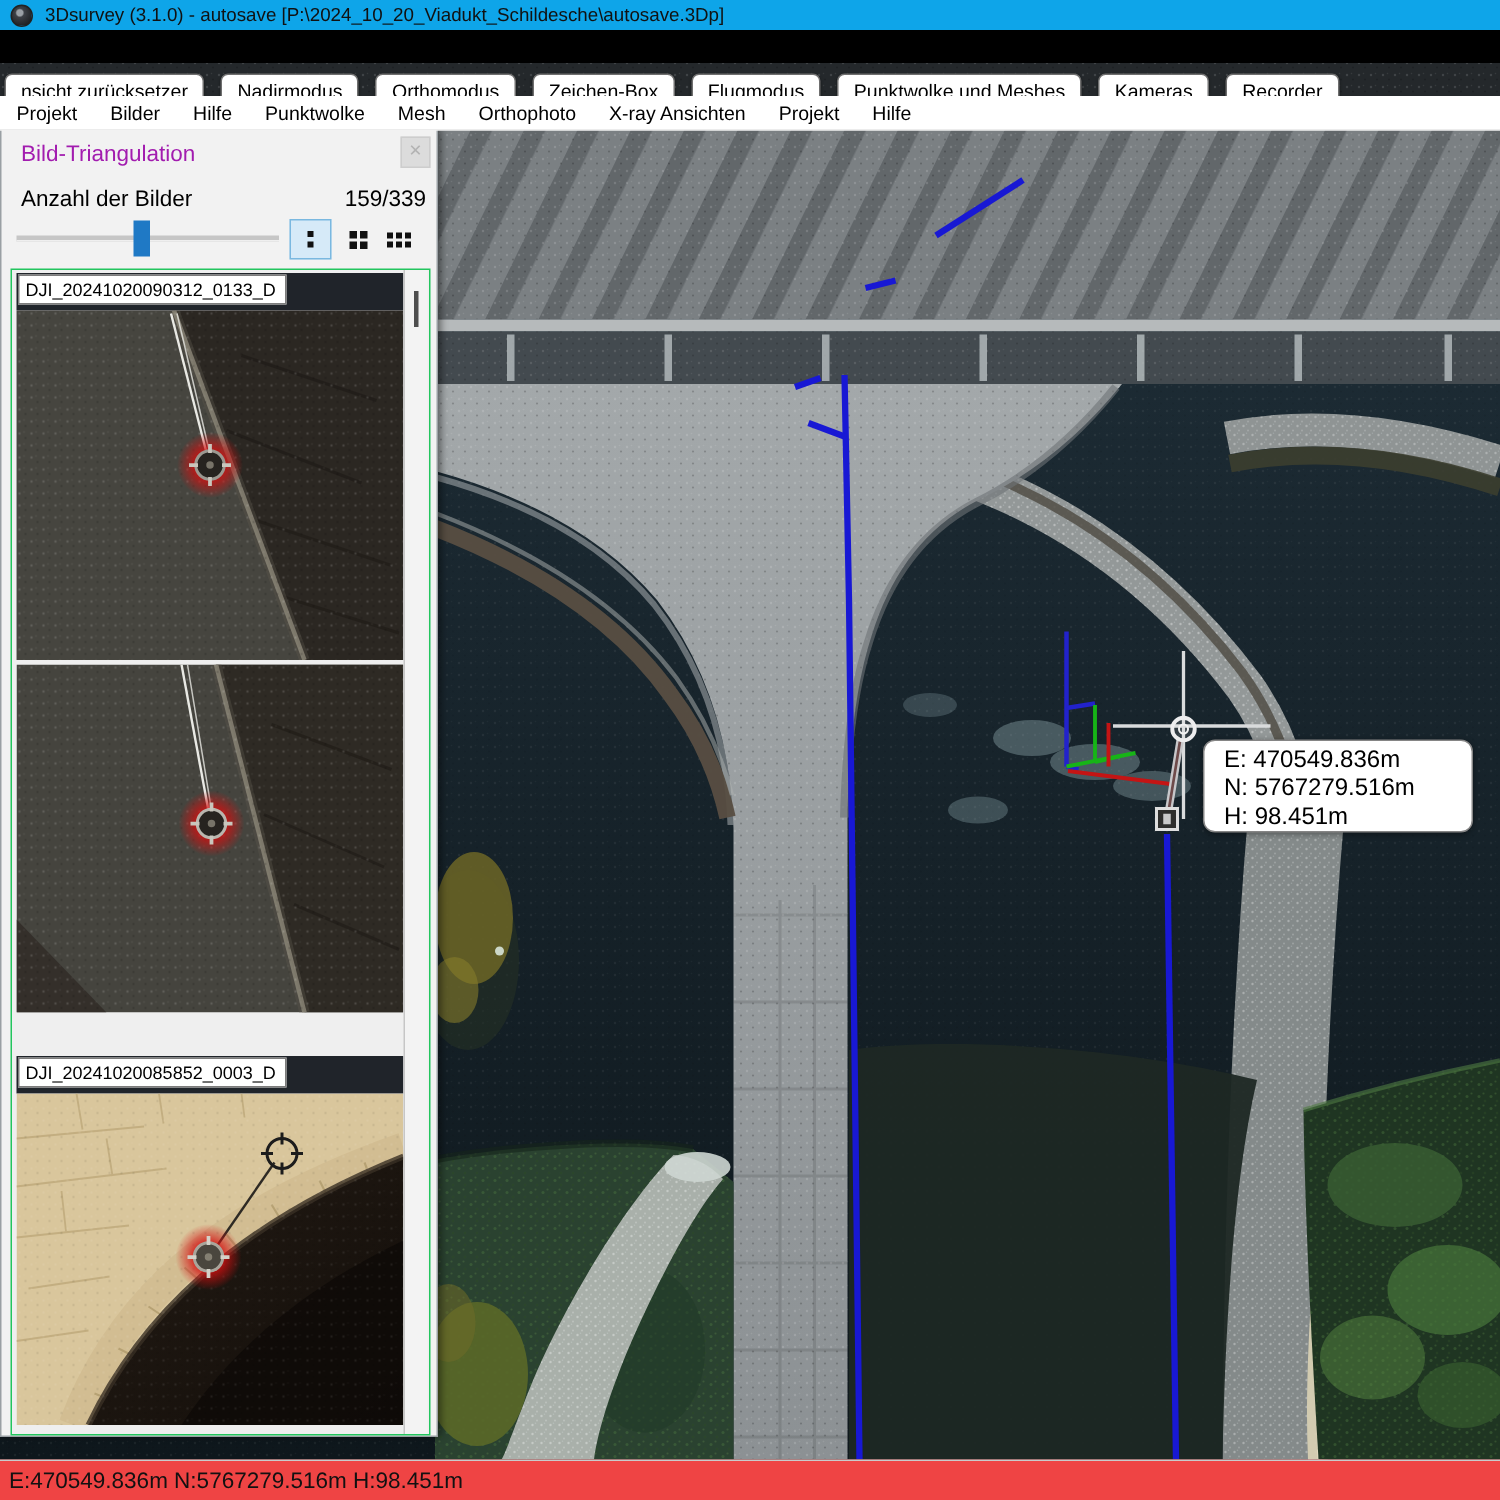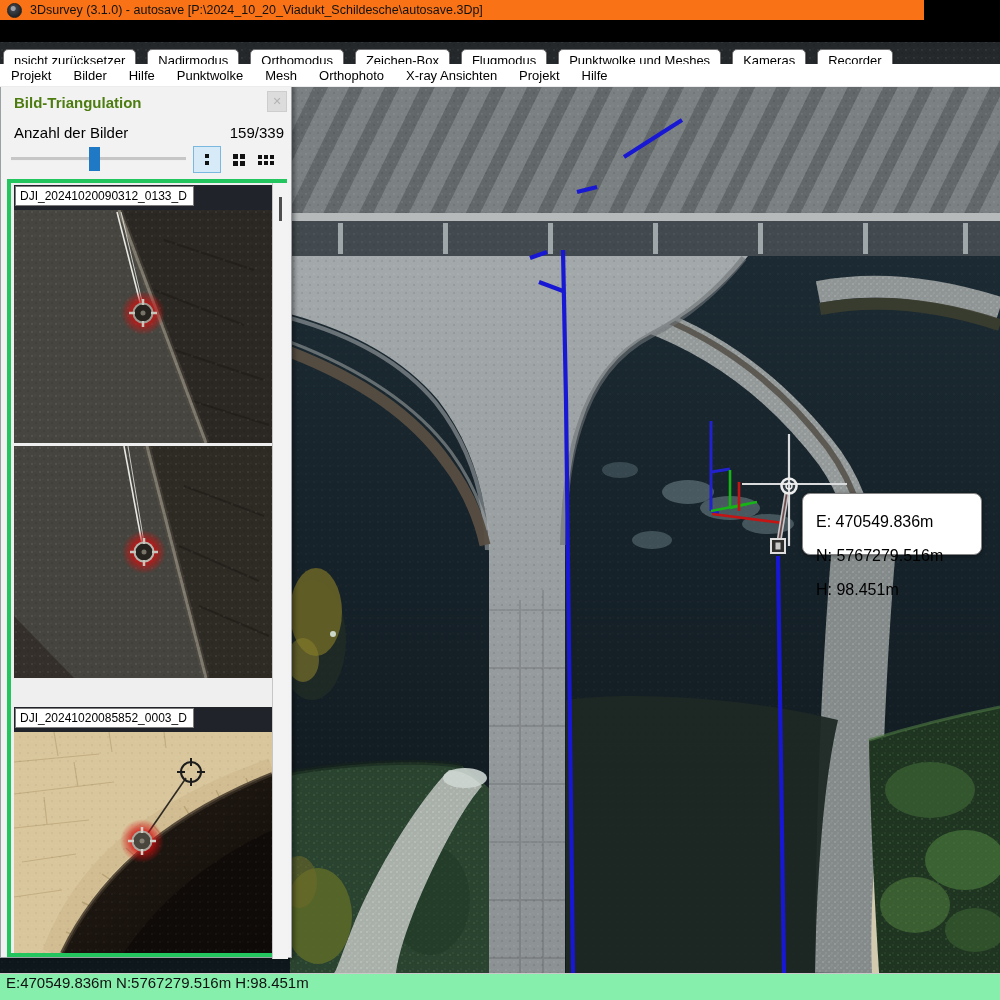--- a/index.html
+++ b/index.html
@@ -1,65 +1,65 @@
 <!DOCTYPE html>
 <html><head>
 <meta charset="utf-8">
 <style>
   html,body{margin:0;padding:0;width:1000px;height:1000px;overflow:hidden;background:#000;
             font-family:"Liberation Sans", sans-serif;-webkit-font-smoothing:antialiased;}
   .abs{position:absolute;}
   
-  #titlebar{left:0;top:0;width:924px;height:20px;background:#f97316;z-index:20;display:flex;align-items:center;}
+  #titlebar{left:0;top:0;width:1000px;height:20px;background:#0ea5e9;z-index:20;display:flex;align-items:center;}
   #app-icon{width:13px;height:13px;border-radius:50%;background:radial-gradient(circle at 40% 35%,#9aa0a6 0 2px,#3c4046 3px,#17191c 90%);
             border:1px solid #222;margin:0 8px 0 7px;}
   #title-text{font-size:12.5px;color:#111;white-space:nowrap;}
   #menubar{left:0;top:20px;width:1000px;height:22px;background:#fff;z-index:20;display:flex;align-items:center;
            border-bottom:1px solid #ececec;margin-top:44px;}
   .menu-item{font-size:13px;color:#000;margin-left:14px;padding:2px 4px;white-space:nowrap;cursor:default;}
   .menu-item:first-child{margin-left:7px;}
   
   #toolbar{left:3px;top:49px;z-index:15;display:flex;gap:11px;}
   .tb-btn{height:22px;line-height:21px;background:#fff;border:1px solid #6f6f6f;border-radius:5px;
           font-size:13px;color:#000;padding:0 10px;white-space:nowrap;box-shadow:0 1px 2px rgba(0,0,0,.35);}
   
   #scene{left:0;top:42px;z-index:1;}
   
   #coord-tooltip{left:802px;top:493px;width:180px;height:62px;background:#fff;border:1px solid #858585;
                  border-radius:8px;z-index:6;box-shadow:0 1px 4px rgba(0,0,0,.4);padding:3px 0 0 13px;box-sizing:border-box;}
-  #coord-tooltip div{font-size:16px;line-height:19px;color:#000;white-space:nowrap;margin-top:15px;}
+  #coord-tooltip div{font-size:16px;line-height:19px;color:#000;white-space:nowrap;}
   
   #panel{left:0;top:85px;width:292px;height:873px;background:#f2f2f2;border:1px solid #9aa0a4;box-sizing:border-box;
          z-index:10;box-shadow:2px 0 5px rgba(0,0,0,.45);}
-  #panel-title{left:13px;top:8px;font-size:15px;color:#4d7c0f;font-weight:bold;}
+  #panel-title{left:13px;top:8px;font-size:15px;color:#a21caf;}
   #panel-close{right:4px;top:5px;width:18px;height:19px;background:#dcdcdc;border:1px solid #cdcdcd;
                color:#b3b3b3;font-size:11px;text-align:center;line-height:18px;}
   #count-label{left:13px;top:38px;font-size:15px;color:#000;text-align:center;}
   #count-value{right:7px;top:38px;font-size:15px;color:#000;text-align:center;}
   #slider-track{left:10px;top:71px;width:175px;height:3px;background:#c6c6c6;border-bottom:1px solid #efefef;}
   #slider-handle{left:88px;top:61px;width:11px;height:24px;background:#1f79c5;}
   .view-btn{display:flex;align-items:center;justify-content:center;}
   #view-single{left:192px;top:60px;width:28px;height:27px;background:#d6eaf8;border:1px solid #7ab8e0;box-sizing:border-box;}
   #view-grid2{left:227px;top:64px;width:22px;height:19px;}
   #view-grid3{left:251px;top:64px;width:28px;height:19px;}
   .icon-grid{display:grid;gap:2px;}
   .icon-grid span{background:#111;}
   #view-single .icon-grid{grid-template-columns:4px;grid-auto-rows:4px;gap:3px;}
   #view-grid2 .icon-grid{grid-template-columns:5px 5px;grid-auto-rows:5px;}
   #view-grid3 .icon-grid{grid-template-columns:4px 4px 4px;grid-auto-rows:4px;}
-  #thumb-list{left:6px;top:93px;width:280px;height:778px;background:#efefef;border:4px solid #22c55e;box-sizing:border-box;}
+  #thumb-list{left:6px;top:93px;width:280px;height:778px;background:#efefef;border:1px solid #22c55e;box-sizing:border-box;}
   .thumb{left:3px;width:258px;}
   .thumb-label-bar{height:25px;background:#20242a;}
   .thumb-tab{display:inline-block;background:#fff;border:1px solid #7c7c7c;font-size:12px;color:#000;
              padding:2px 6px 2px 4px;margin:1px 0 0 1px;white-space:nowrap;}
   #scrollbar{left:261px;top:0;width:15px;height:776px;background:#f3f3f3;border-left:1px solid #c6c6c6;}
   #scroll-thumb{left:6px;top:14px;width:3px;height:24px;background:#4e4e4e;}
   
-  #statusbar{left:0;top:973px;width:1000px;height:27px;background:#86efac;border-top:1px solid #cacaca;
-             z-index:12;display:flex;}
+  #statusbar{left:0;top:973px;width:1000px;height:27px;background:#ef4444;border-top:1px solid #cacaca;
+             z-index:12;display:flex;align-items:center;}
   #status-text{font-size:15px;color:#111;margin-left:6px;}
 </style>
 </head>
 <body>
 
 <svg width="0" height="0" style="position:absolute">
   <defs>
     <radialGradient id="redGlow">
       <stop offset="0" stop-color="#ff1a1a" stop-opacity="0.95"></stop>
       <stop offset="0.45" stop-color="#d40f0f" stop-opacity="0.8"></stop>

